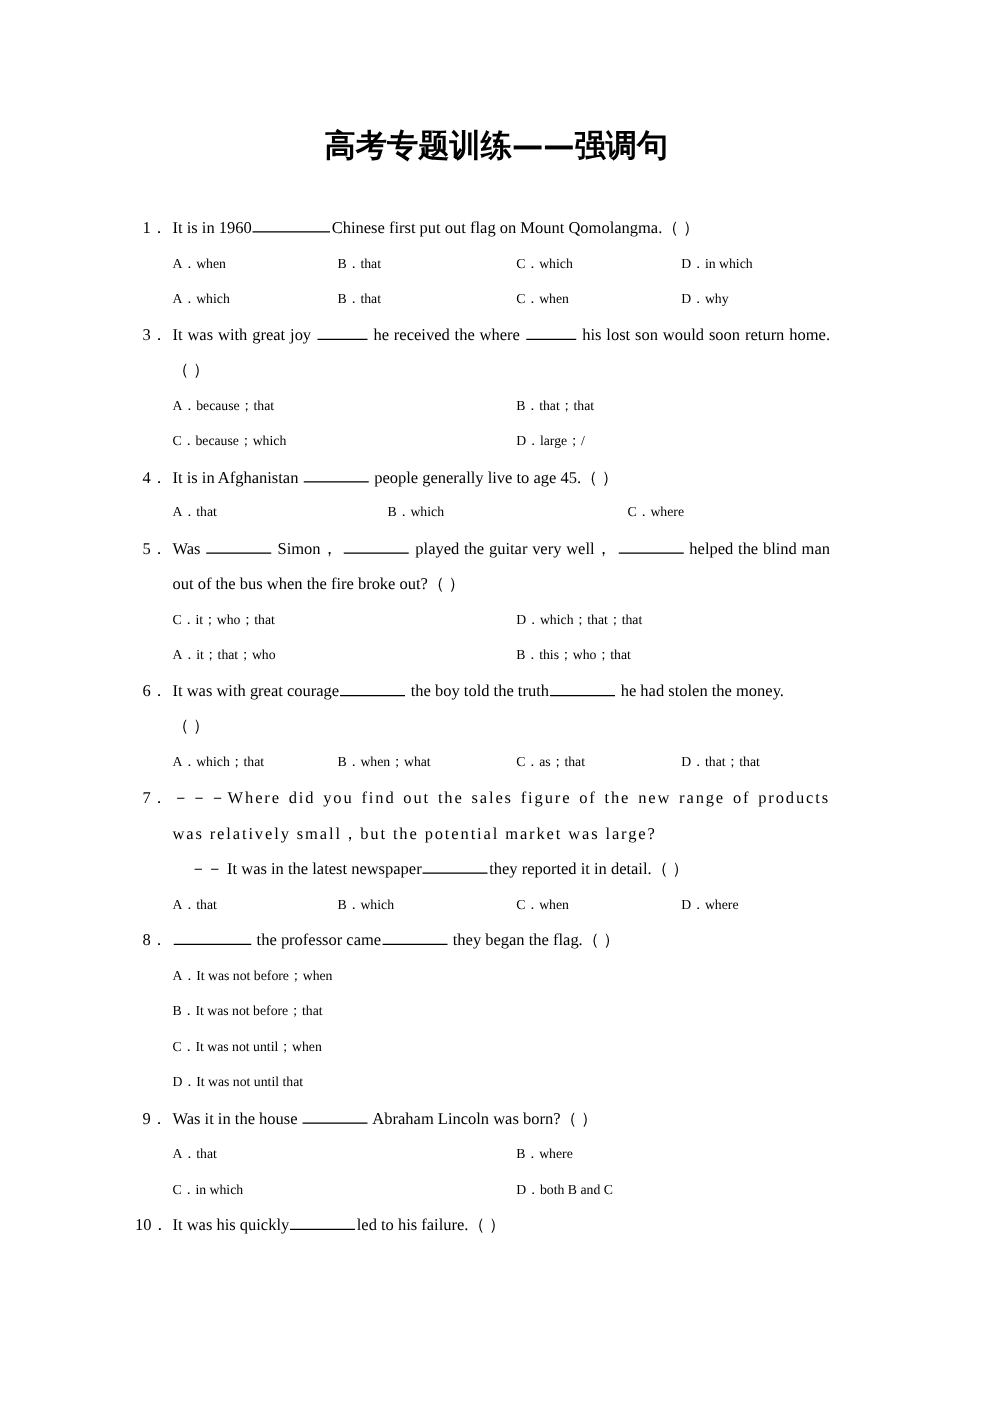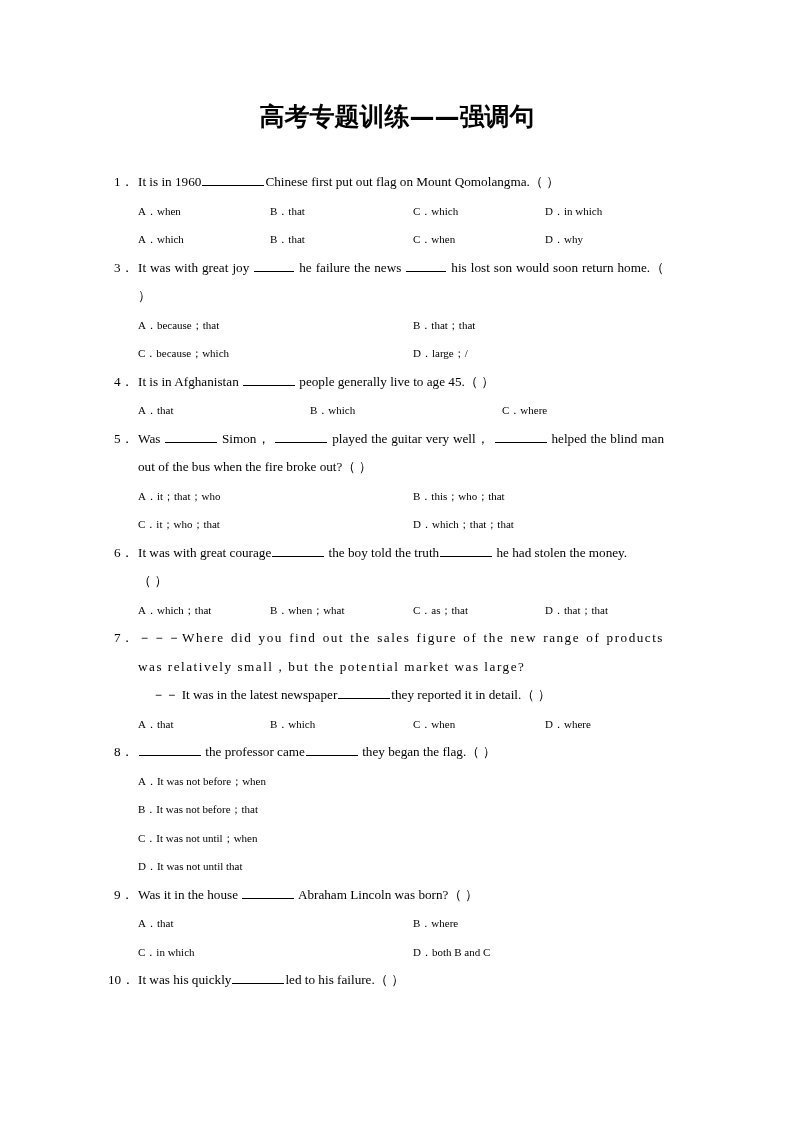--- a/index.html
+++ b/index.html
@@ -133,21 +133,21 @@
       <div class="orow">
         <span class="opt c4a">A．which</span>
         <span class="opt c4b">B．that</span>
         <span class="opt c4c">C．when</span>
         <span class="opt c4d">D．why</span>
       </div>
     </div>
 
     <div class="q">
       <div class="stem-wrap stem">
-        <span class="qnum">3．</span><span>It was with great joy </span><span class="blank b-sm"></span><span> he failure the news </span><span class="blank b-sm"></span><span> his lost son would soon return home.（      ）</span>
+        <span class="qnum">3．</span><span>It was with great joy </span><span class="blank b-sm"></span><span> he received the where </span><span class="blank b-sm"></span><span> his lost son would soon return home.（      ）</span>
       </div>
     </div>
     <div class="opts">
       <div class="orow">
         <span class="opt c2a">A．because；that</span>
         <span class="opt c2b">B．that；that</span>
       </div>
       <div class="orow">
         <span class="opt c2a">C．because；which</span>
         <span class="opt c2b">D．large；/</span>
@@ -167,26 +167,26 @@
       </div>
     </div>
 
     <div class="q">
       <div class="stem-wrap stem">
         <span class="qnum">5．</span><span>Was </span><span class="blank b-md"></span><span> Simon， </span><span class="blank b-md"></span><span> played the guitar very well， </span><span class="blank b-md"></span><span> helped the blind man out of the bus when the fire broke out?（      ）</span>
       </div>
     </div>
     <div class="opts">
       <div class="orow">
+        <span class="opt c2a">C．it；who；that</span>
+        <span class="opt c2b">D．which；that；that</span>
+      </div>
+      <div class="orow">
         <span class="opt c2a">A．it；that；who</span>
         <span class="opt c2b">B．this；who；that</span>
-      </div>
-      <div class="orow">
-        <span class="opt c2a">C．it；who；that</span>
-        <span class="opt c2b">D．which；that；that</span>
       </div>
     </div>
 
     <div class="q">
       <div class="stem-wrap stem">
         <span class="qnum">6．</span><span>It was with great courage</span><span class="blank b-md"></span><span> the boy told the truth</span><span class="blank b-md"></span><span> he had stolen the money.</span>
       </div>
       <div class="cont-indent">（      ）</div>
     </div>
     <div class="opts">

